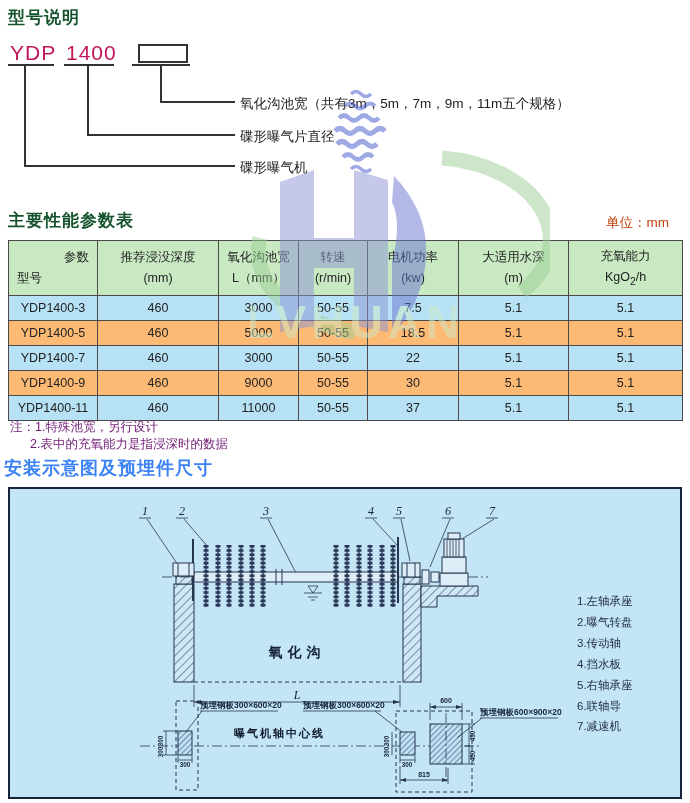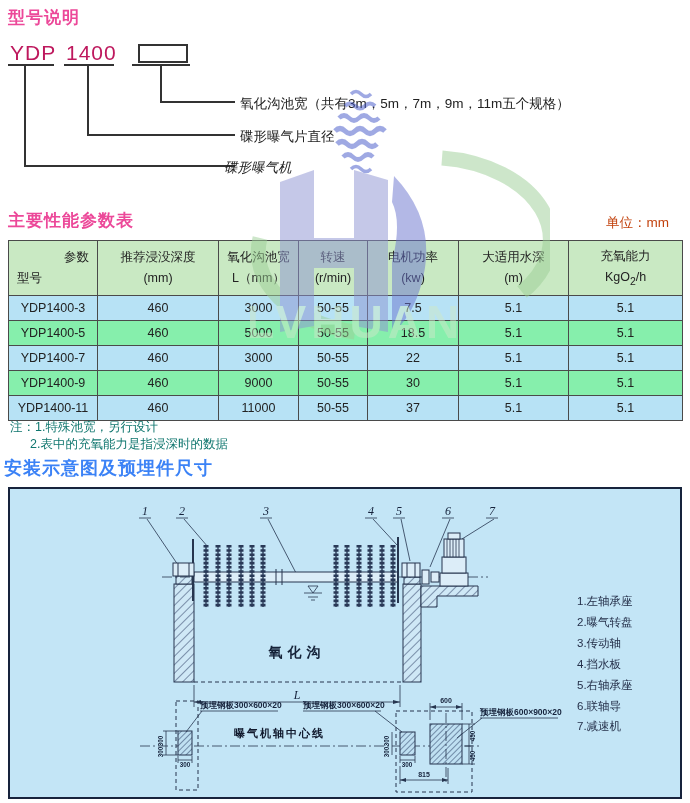--- a/index.html
+++ b/index.html
@@ -1,39 +1,39 @@
 <!DOCTYPE html>
 <html><head>
 <meta charset="utf-8">
 <style>
   html,body{margin:0;padding:0;background:#fff;}
   #page{
     position:relative;width:690px;height:803px;background:#fff;overflow:hidden;
     font-family:"Liberation Sans",sans-serif;color:#222;
   }
   .abs{position:absolute;}
-  .h-green{color:#ec4899;font-weight:bold;font-size:17px;letter-spacing:1px;}
+  .h-green{color:#14532d;font-weight:bold;font-size:17px;letter-spacing:1px;}
   .h-green3{color:#3b82f6;font-weight:bold;font-size:18px;letter-spacing:1px;}
   .mline{background:#333;}
   .mtext{font-size:21px;color:#be185d;letter-spacing:1px;}
   .mlabel{font-size:13.5px;color:#222;white-space:nowrap;}
   .unit{font-size:13.5px;color:#c2410c;}
   
   table.spec{border-collapse:collapse;table-layout:fixed;width:674px;font-size:12.5px;}
   table.spec td,table.spec th{border:1px solid #4a4a4a;padding:0;text-align:center;vertical-align:middle;color:#222;font-weight:normal;}
   table.spec thead th{background:#c9e9c3;height:54px;font-size:12.5px;line-height:1.7;}
   table.spec tbody td{height:24px;}
   tr.row-blue td{background:#b7e2f5;margin-top:20px;}
-  tr.row-white td{background:#86efac;}
+  tr.row-white td{background:#fdba74;}
   th.corner{position:relative;background:#c9e9c3;
     background-image:linear-gradient(to bottom right,transparent calc(50% - .7px),#444 calc(50% - .7px),#444 calc(50% + .7px),transparent calc(50% + .7px));}
   th.corner .c-top{position:absolute;top:6px;right:8px;font-weight:normal;}
   th.corner .c-bot{position:absolute;bottom:6px;left:8px;font-weight:normal;}
   td.model-cell{text-align:left;padding-left:10px;}
-  .notes{font-size:12.5px;color:#0f766e;line-height:1;}
+  .notes{font-size:12.5px;color:#701a75;line-height:1;}
   
   #panel{left:8px;top:487px;width:670px;height:308px;background:#c3e5f6;border:2px solid #17233c;}
   svg text{font-family:"Liberation Sans",sans-serif;}
   .num{font-family:"Liberation Serif",serif;font-style:italic;font-size:12px;fill:#16233c;}
   .dln{stroke:#26354f;fill:none;stroke-width:1;}
   .thin{stroke:#26354f;fill:none;stroke-width:.8;}
   .mech{fill:#dcedf8;stroke:#26354f;stroke-width:1;}
   .disc{stroke:#2a3a58;stroke-width:5;stroke-dasharray:2.6 1.6;}
   .discc{stroke:#2a3a58;stroke-width:1.4;}
   .dim{font-size:7px;fill:#16233c;font-weight:bold;}
@@ -61,21 +61,21 @@
 
   <div class="abs mline" style="left:160px;top:64px;width:2px;height:39px;"></div>
   <div class="abs mline" style="left:160px;top:101px;width:75px;height:2px;"></div>
   <div class="abs mline" style="left:87px;top:64px;width:2px;height:72px;"></div>
   <div class="abs mline" style="left:87px;top:134px;width:148px;height:2px;"></div>
   <div class="abs mline" style="left:24px;top:64px;width:2px;height:103px;"></div>
   <div class="abs mline" style="left:24px;top:165px;width:211px;height:2px;"></div>
 
   <div class="abs mlabel" style="left:240px;top:95px;">氧化沟池宽（共有3m，5m，7m，9m，11m五个规格）</div>
   <div class="abs mlabel" style="left:240px;top:128px;">碟形曝气片直径</div>
-  <div class="abs mlabel" style="left:224px;top:159px;font-style:italic;">碟形曝气机</div>
+  <div class="abs mlabel" style="left:240px;top:159px;">碟形曝气机</div>
 
   <svg id="wm" class="abs" style="left:250px;top:80px;" width="300" height="272" viewBox="0 0 300 272">
     <g fill="none" stroke="#4156c8">
       <path d="M101,14 q5,-5 10,0 t10,0" stroke-width="3.5"></path>
       <path d="M95,26 q5,-5 10,0 t10,0 t10,0" stroke-width="4"></path>
       <path d="M89,38 q5,-5 10,0 t10,0 t10,0 t10,0" stroke-width="4.5"></path>
       <path d="M85,51 q5,-5 10,0 t10,0 t10,0 t10,0 t10,0" stroke-width="5"></path>
       <path d="M87,64 q5,-5 10,0 t10,0 t10,0 t10,0" stroke-width="5"></path>
       <path d="M93,77 q5,-5 10,0 t10,0 t10,0" stroke-width="4.5"></path>
       <path d="M101,89 q5,-5 10,0 t10,0" stroke-width="3.5"></path>

